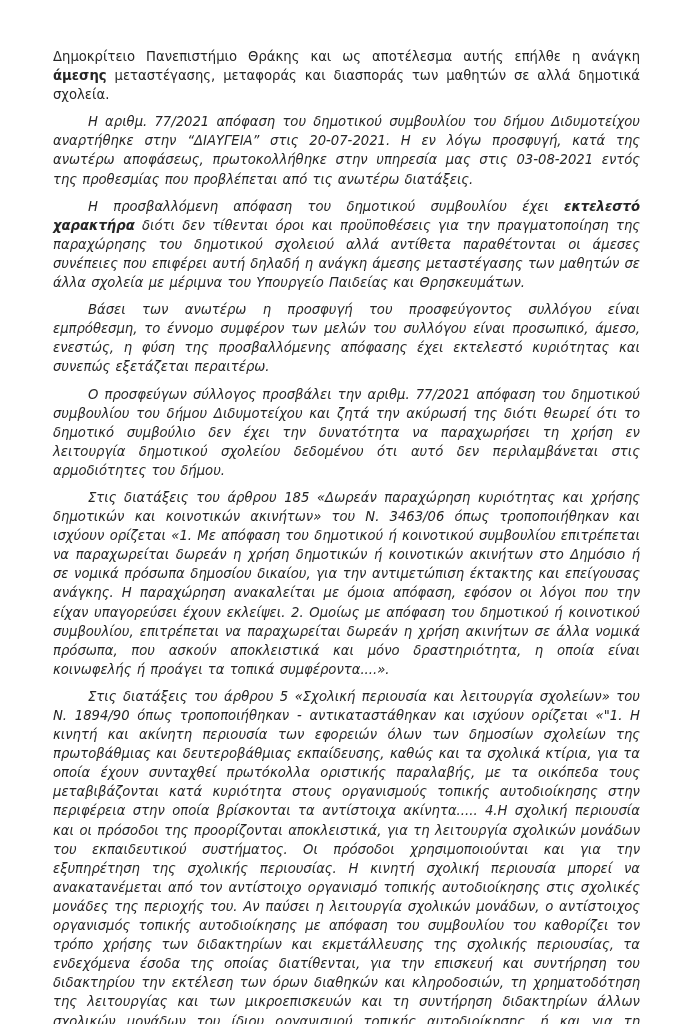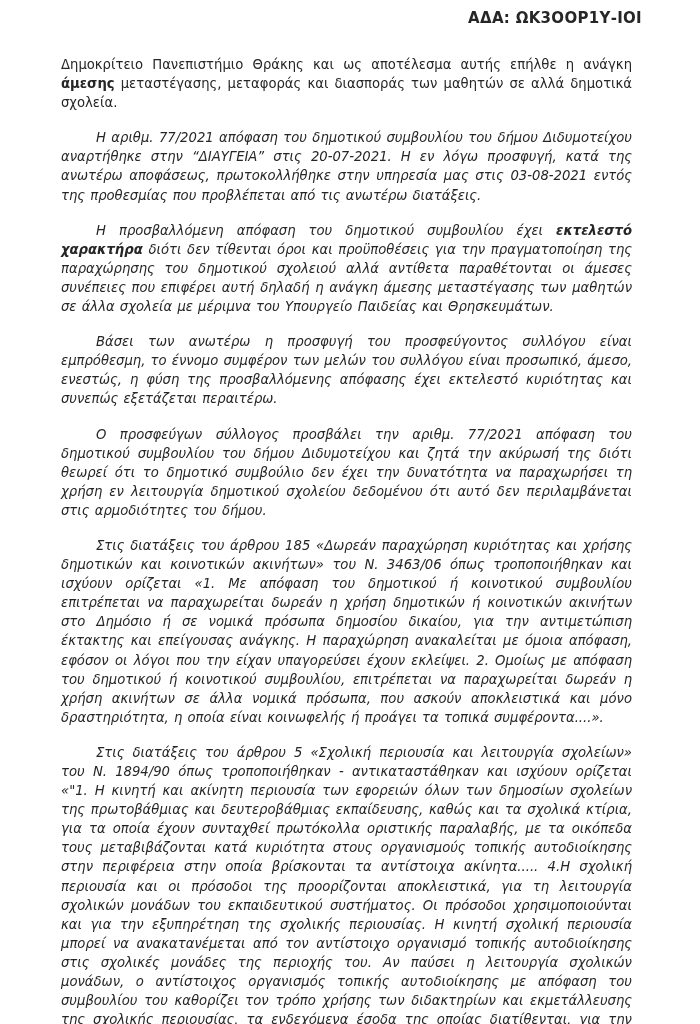--- a/index.html
+++ b/index.html
@@ -30,36 +30,35 @@
     top: 39px;
     left: 45px;
     width: 603px;
     font-size: 13.2px;
     line-height: 19.1px;
     text-align: justify;
     text-justify: inter-word;
     word-spacing: 1px;
   }
   .doc-body p {
-    margin: 16px;
+    margin: 8px;
     padding: 0;
   }
   .doc-body p.indent {
     text-indent: 35px;
     font-style: italic;
   }
   .doc-body span.bold {
     font-weight: bold;
   }
 </style>
 </head>
 <body>
 
 <div class="page">
-  <div class="ada">ΑΔΑ: ΩΚ3ΟΟΡ1Υ-ΙΟΙ</div>
   <div class="doc-body">
       <p><span>Δημοκρίτειο Πανεπιστήμιο Θράκης και ως αποτέλεσμα αυτής επήλθε η ανάγκη </span><span class="bold">άμεσης</span><span> μεταστέγασης, μεταφοράς και διασποράς των μαθητών σε αλλά δημοτικά σχολεία.</span></p>
       <p class="indent"><span>Η αριθμ. 77/2021 απόφαση του δημοτικού συμβουλίου του δήμου Διδυμοτείχου αναρτήθηκε στην “ΔΙΑΥΓΕΙΑ” στις 20-07-2021. Η εν λόγω προσφυγή, κατά της ανωτέρω αποφάσεως, πρωτοκολλήθηκε στην υπηρεσία μας στις 03-08-2021 εντός της προθεσμίας που προβλέπεται από τις ανωτέρω διατάξεις.</span></p>
       <p class="indent"><span>Η προσβαλλόμενη απόφαση του δημοτικού συμβουλίου έχει </span><span class="bold">εκτελεστό χαρακτήρα</span><span> διότι δεν τίθενται όροι και προϋποθέσεις για την πραγματοποίηση της παραχώρησης του δημοτικού σχολειού αλλά αντίθετα παραθέτονται οι άμεσες συνέπειες που επιφέρει αυτή δηλαδή η ανάγκη άμεσης μεταστέγασης των μαθητών σε άλλα σχολεία με μέριμνα του Υπουργείο Παιδείας και Θρησκευμάτων.</span></p>
       <p class="indent"><span>Βάσει των ανωτέρω η προσφυγή του προσφεύγοντος συλλόγου είναι εμπρόθεσμη, το έννομο συμφέρον των μελών του συλλόγου είναι προσωπικό, άμεσο, ενεστώς, η φύση της προσβαλλόμενης απόφασης έχει εκτελεστό κυριότητας και συνεπώς εξετάζεται περαιτέρω.</span></p>
       <p class="indent"><span>Ο προσφεύγων σύλλογος προσβάλει την αριθμ. 77/2021 απόφαση του δημοτικού συμβουλίου του δήμου Διδυμοτείχου και ζητά την ακύρωσή της διότι θεωρεί ότι το δημοτικό συμβούλιο δεν έχει την δυνατότητα να παραχωρήσει τη χρήση εν λειτουργία δημοτικού σχολείου δεδομένου ότι αυτό δεν περιλαμβάνεται στις αρμοδιότητες του δήμου.</span></p>
       <p class="indent"><span>Στις διατάξεις του άρθρου 185 «Δωρεάν παραχώρηση κυριότητας και χρήσης δημοτικών και κοινοτικών ακινήτων» του Ν. 3463/06 όπως τροποποιήθηκαν και ισχύουν ορίζεται «1. Με απόφαση του δημοτικού ή κοινοτικού συμβουλίου επιτρέπεται να παραχωρείται δωρεάν η χρήση δημοτικών ή κοινοτικών ακινήτων στο Δημόσιο ή σε νομικά πρόσωπα δημοσίου δικαίου, για την αντιμετώπιση έκτακτης και επείγουσας ανάγκης. Η παραχώρηση ανακαλείται με όμοια απόφαση, εφόσον οι λόγοι που την είχαν υπαγορεύσει έχουν εκλείψει. 2. Ομοίως με απόφαση του δημοτικού ή κοινοτικού συμβουλίου, επιτρέπεται να παραχωρείται δωρεάν η χρήση ακινήτων σε άλλα νομικά πρόσωπα, που ασκούν αποκλειστικά και μόνο δραστηριότητα, η οποία είναι κοινωφελής ή προάγει τα τοπικά συμφέροντα....».</span></p>
       <p class="indent"><span>Στις διατάξεις του άρθρου 5 «Σχολική περιουσία και λειτουργία σχολείων» του Ν. 1894/90 όπως τροποποιήθηκαν - αντικαταστάθηκαν και ισχύουν ορίζεται «"1. Η κινητή και ακίνητη περιουσία των εφορειών όλων των δημοσίων σχολείων της πρωτοβάθμιας και δευτεροβάθμιας εκπαίδευσης, καθώς και τα σχολικά κτίρια, για τα οποία έχουν συνταχθεί πρωτόκολλα οριστικής παραλαβής, με τα οικόπεδα τους μεταβιβάζονται κατά κυριότητα στους οργανισμούς τοπικής αυτοδιοίκησης στην περιφέρεια στην οποία βρίσκονται τα αντίστοιχα ακίνητα..... 4.Η σχολική περιουσία και οι πρόσοδοι της προορίζονται αποκλειστικά, για τη λειτουργία σχολικών μονάδων του εκπαιδευτικού συστήματος. Οι πρόσοδοι χρησιμοποιούνται και για την εξυπηρέτηση της σχολικής περιουσίας. Η κινητή σχολική περιουσία μπορεί να ανακατανέμεται από τον αντίστοιχο οργανισμό τοπικής αυτοδιοίκησης στις σχολικές μονάδες της περιοχής του. Αν παύσει η λειτουργία σχολικών μονάδων, ο αντίστοιχος οργανισμός τοπικής αυτοδιοίκησης με απόφαση του συμβουλίου του καθορίζει τον τρόπο χρήσης των διδακτηρίων και εκμετάλλευσης της σχολικής περιουσίας, τα ενδεχόμενα έσοδα της οποίας διατίθενται, για την επισκευή και συντήρηση του διδακτηρίου την εκτέλεση των όρων διαθηκών και κληροδοσιών, τη χρηματοδότηση της λειτουργίας και των μικροεπισκευών και τη συντήρηση διδακτηρίων άλλων σχολικών μονάδων του ίδιου οργανισμού τοπικής αυτοδιοίκησης, ή και για τη χρηματοδότηση πολιτιστικών εκδηλώσεων. Η χρήση των διδακτηρίων αυτών και η εκμετάλλευση της περιουσίας τους κατά τον πιο πάνω τρόπο δεν πρέπει να αποκλείει την τυχόν επαναλειτουργία τους....16. Όλα τα ακίνητα, τα οποία μεταβιβάζονται στους οργανισμούς τοπικής αυτοδιοίκησης κατά τις προηγούμενες παραγράφους του παρόντος άρθρου, βαρύνονται με δουλεία υπέρ του Ελληνικού Δημοσίου, η οποία συνιστάται στη χρησιμοποίηση τους μόνο για τη στέγαση σχολείων ή μονάδων επαγγελματικής κατάρτισης ή λαϊκής επιμόρφωσης, κατά τα οριζόμενα κάθε</span></p>
     </div>
 </div>

